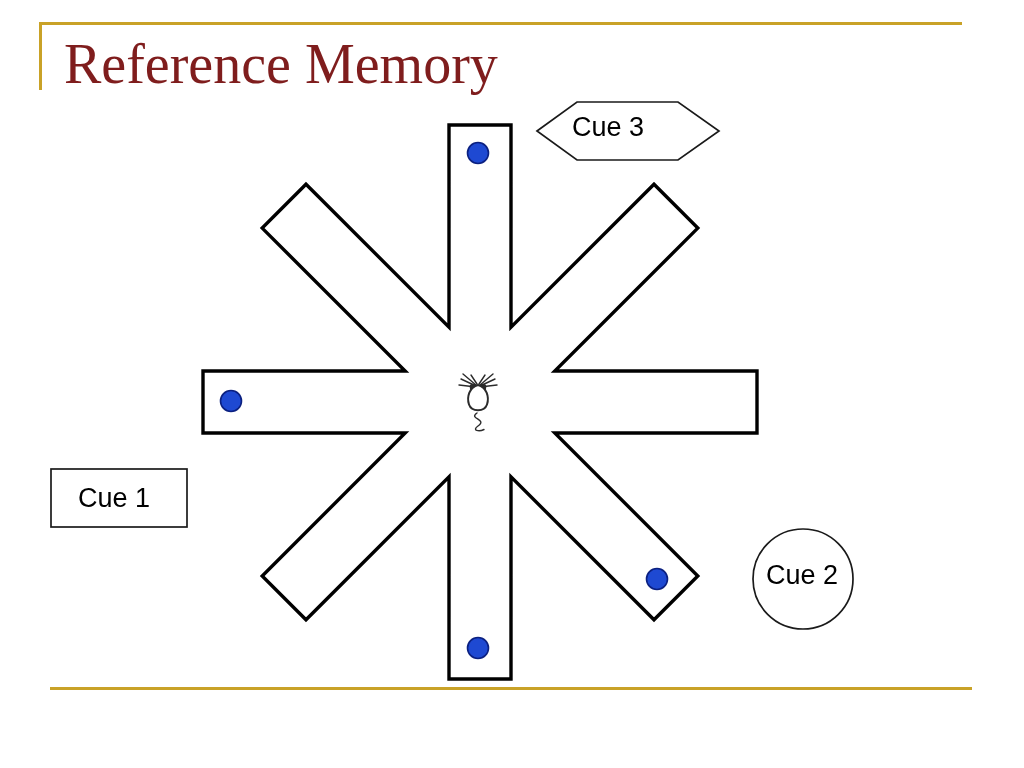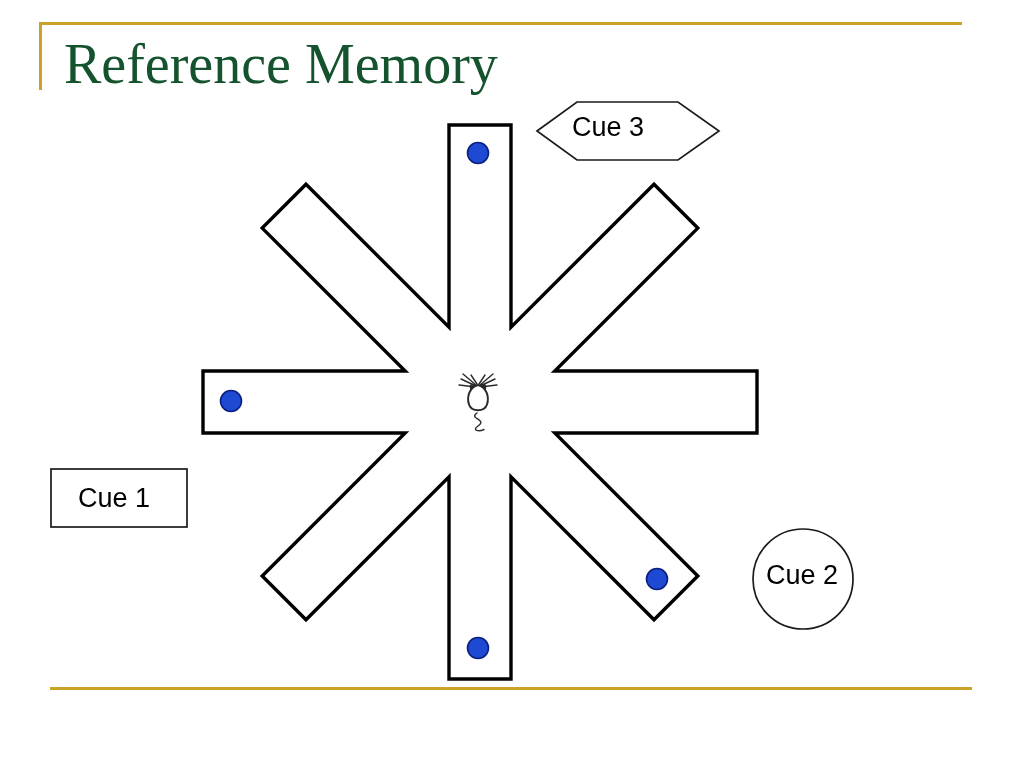--- a/index.html
+++ b/index.html
@@ -30,21 +30,21 @@
     background: #C9A227;
   }
   .page-title {
     position: absolute;
     left: 64px; top: 36px;
     margin: 0;
     font-family: "Liberation Serif", serif;
     font-weight: 400;
     font-size: 56px;
     line-height: 1.0;
-    color: #14532d;
+    color: #7f1d1d;
     white-space: nowrap;
   }
   .diagram-svg {
     position: absolute;
     left: 0; top: 0;
     width: 1024px; height: 768px;
   }
   .maze-outline {
     fill: #ffffff;
     stroke: #000000;

